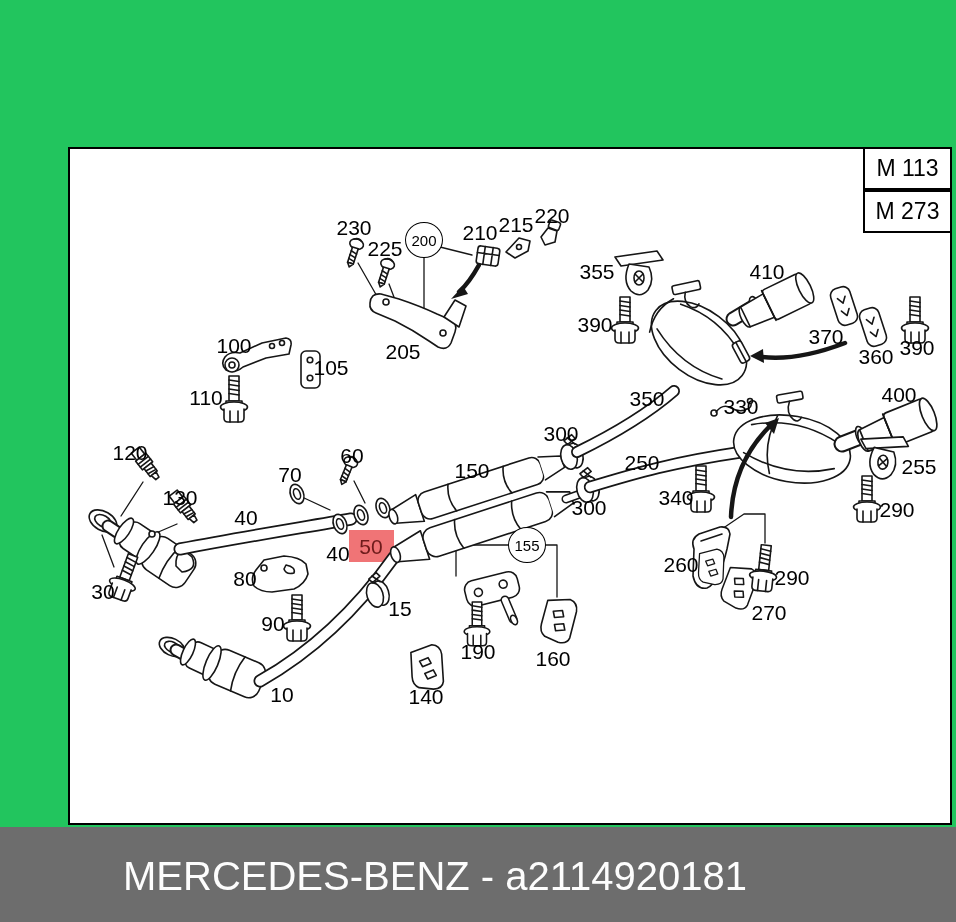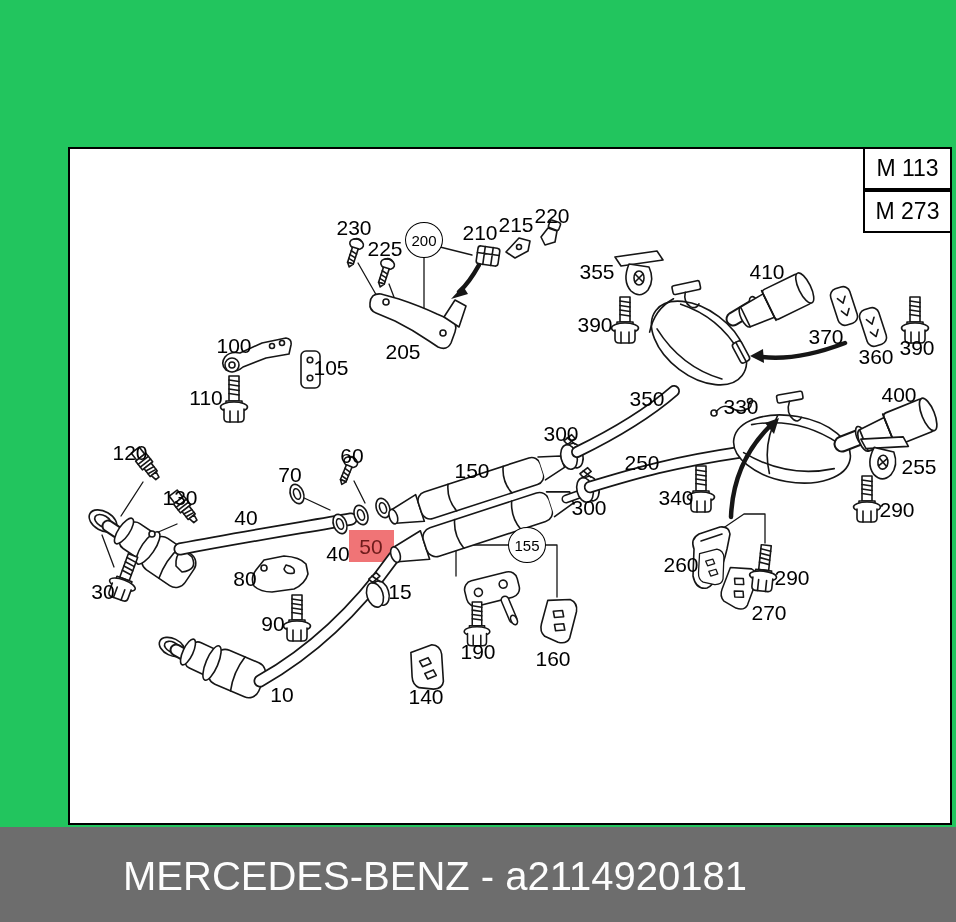--- a/index.html
+++ b/index.html
@@ -309,21 +309,21 @@
       <div class="plabel" style="left: 180px; top: 497px;">130</div>
       <div class="plabel" style="left: 246px; top: 517px;">40</div>
       <div class="plabel" style="left: 290px; top: 474px;">70</div>
       <div class="plabel" style="left: 352px; top: 455px;">60</div>
       <div class="plabel" style="left: 338px; top: 553px;">40</div>
       <div class="plabel highlight" style="left: 371px; top: 546px;">50</div>
       <div class="plabel" style="left: 103px; top: 591px;">30</div>
       <div class="plabel" style="left: 245px; top: 578px;">80</div>
       <div class="plabel" style="left: 273px; top: 623px;">90</div>
       <div class="plabel" style="left: 282px; top: 694px;">10</div>
-      <div class="plabel" style="left: 400px; top: 591px;">15</div>
+      <div class="plabel" style="left: 400px; top: 608px;">15</div>
       <div class="plabel" style="left: 426px; top: 696px;">140</div>
       <div class="plabel" style="left: 478px; top: 651px;">190</div>
       <div class="plabel" style="left: 553px; top: 658px;">160</div>
       <div class="plabel circled" style="left: 527px; top: 545px;">155</div>
       <div class="plabel" style="left: 472px; top: 470px;">150</div>
       <div class="plabel" style="left: 561px; top: 433px;">300</div>
       <div class="plabel" style="left: 589px; top: 507px;">300</div>
       <div class="plabel" style="left: 642px; top: 462px;">250</div>
       <div class="plabel" style="left: 676px; top: 497px;">340</div>
       <div class="plabel" style="left: 647px; top: 398px;">350</div>

